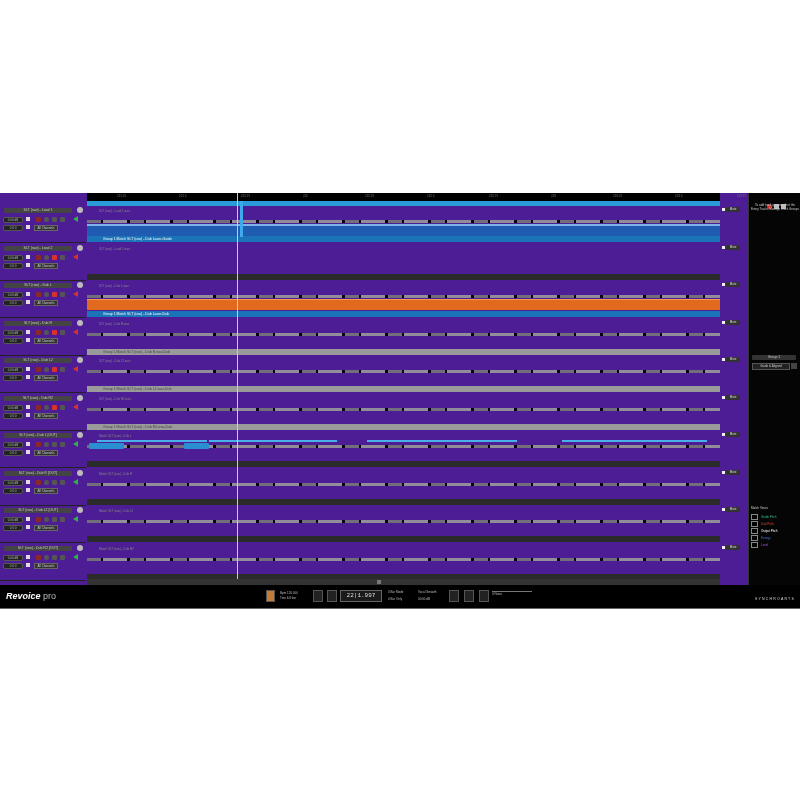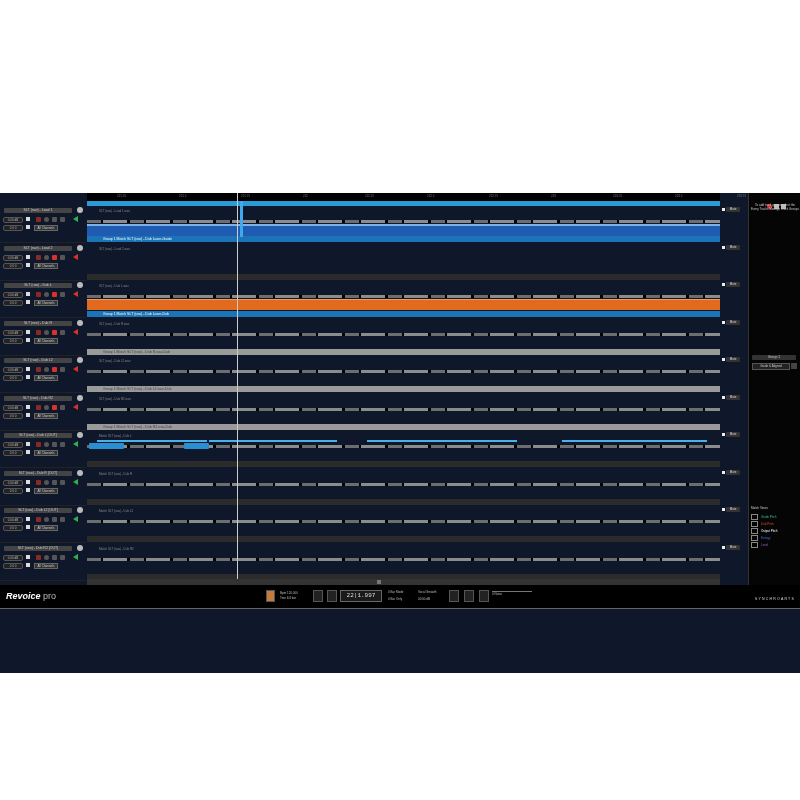--- a/index.html
+++ b/index.html
@@ -1,17 +1,17 @@
 <!DOCTYPE html>
 <html><head>
 <meta charset="utf-8">
 <style>
   html,body{margin:0;padding:0;background:#fff;}
   body{width:800px;height:800px;position:relative;overflow:hidden;font-family:"Liberation Sans",sans-serif;}
-  .app{position:absolute;left:0;top:193px;width:800px;height:480px;background:#0f172a;}
+  .app{position:absolute;left:0;top:193px;width:800px;height:415px;background:#4c1d95;}
   .ruler{position:absolute;left:87px;top:0;width:633px;height:8px;background:#000;}
   .ruler .tick{position:absolute;top:1px;font-size:3px;color:#777;}
   .ruler-bar{position:absolute;left:87px;top:8px;width:633px;height:5px;background:#2a9ad8;}
   .headers{position:absolute;left:0;top:13px;width:86px;}
   .th{position:absolute;left:0;width:86px;height:36px;border-bottom:1px solid #222;}
   .th .name{position:absolute;left:4px;top:2px;width:68px;height:5px;background:#444;border-radius:1px;color:#ccc;font-size:3.5px;line-height:5px;text-align:center;}
   .th .gear{position:absolute;left:77px;top:1px;width:6px;height:6px;border-radius:50%;background:#bbb;}
   .th .vol{position:absolute;left:3px;top:11px;width:18px;height:4px;background:#222;border:1px solid #555;border-radius:2px;color:#bbb;font-size:3px;line-height:4px;text-align:center;}
   .th .ch{position:absolute;left:3px;top:19px;width:18px;height:4px;background:#222;border:1px solid #555;border-radius:2px;color:#bbb;font-size:3px;line-height:4px;text-align:center;}
   .th .sq{position:absolute;width:4px;height:4px;background:#ddd;}

